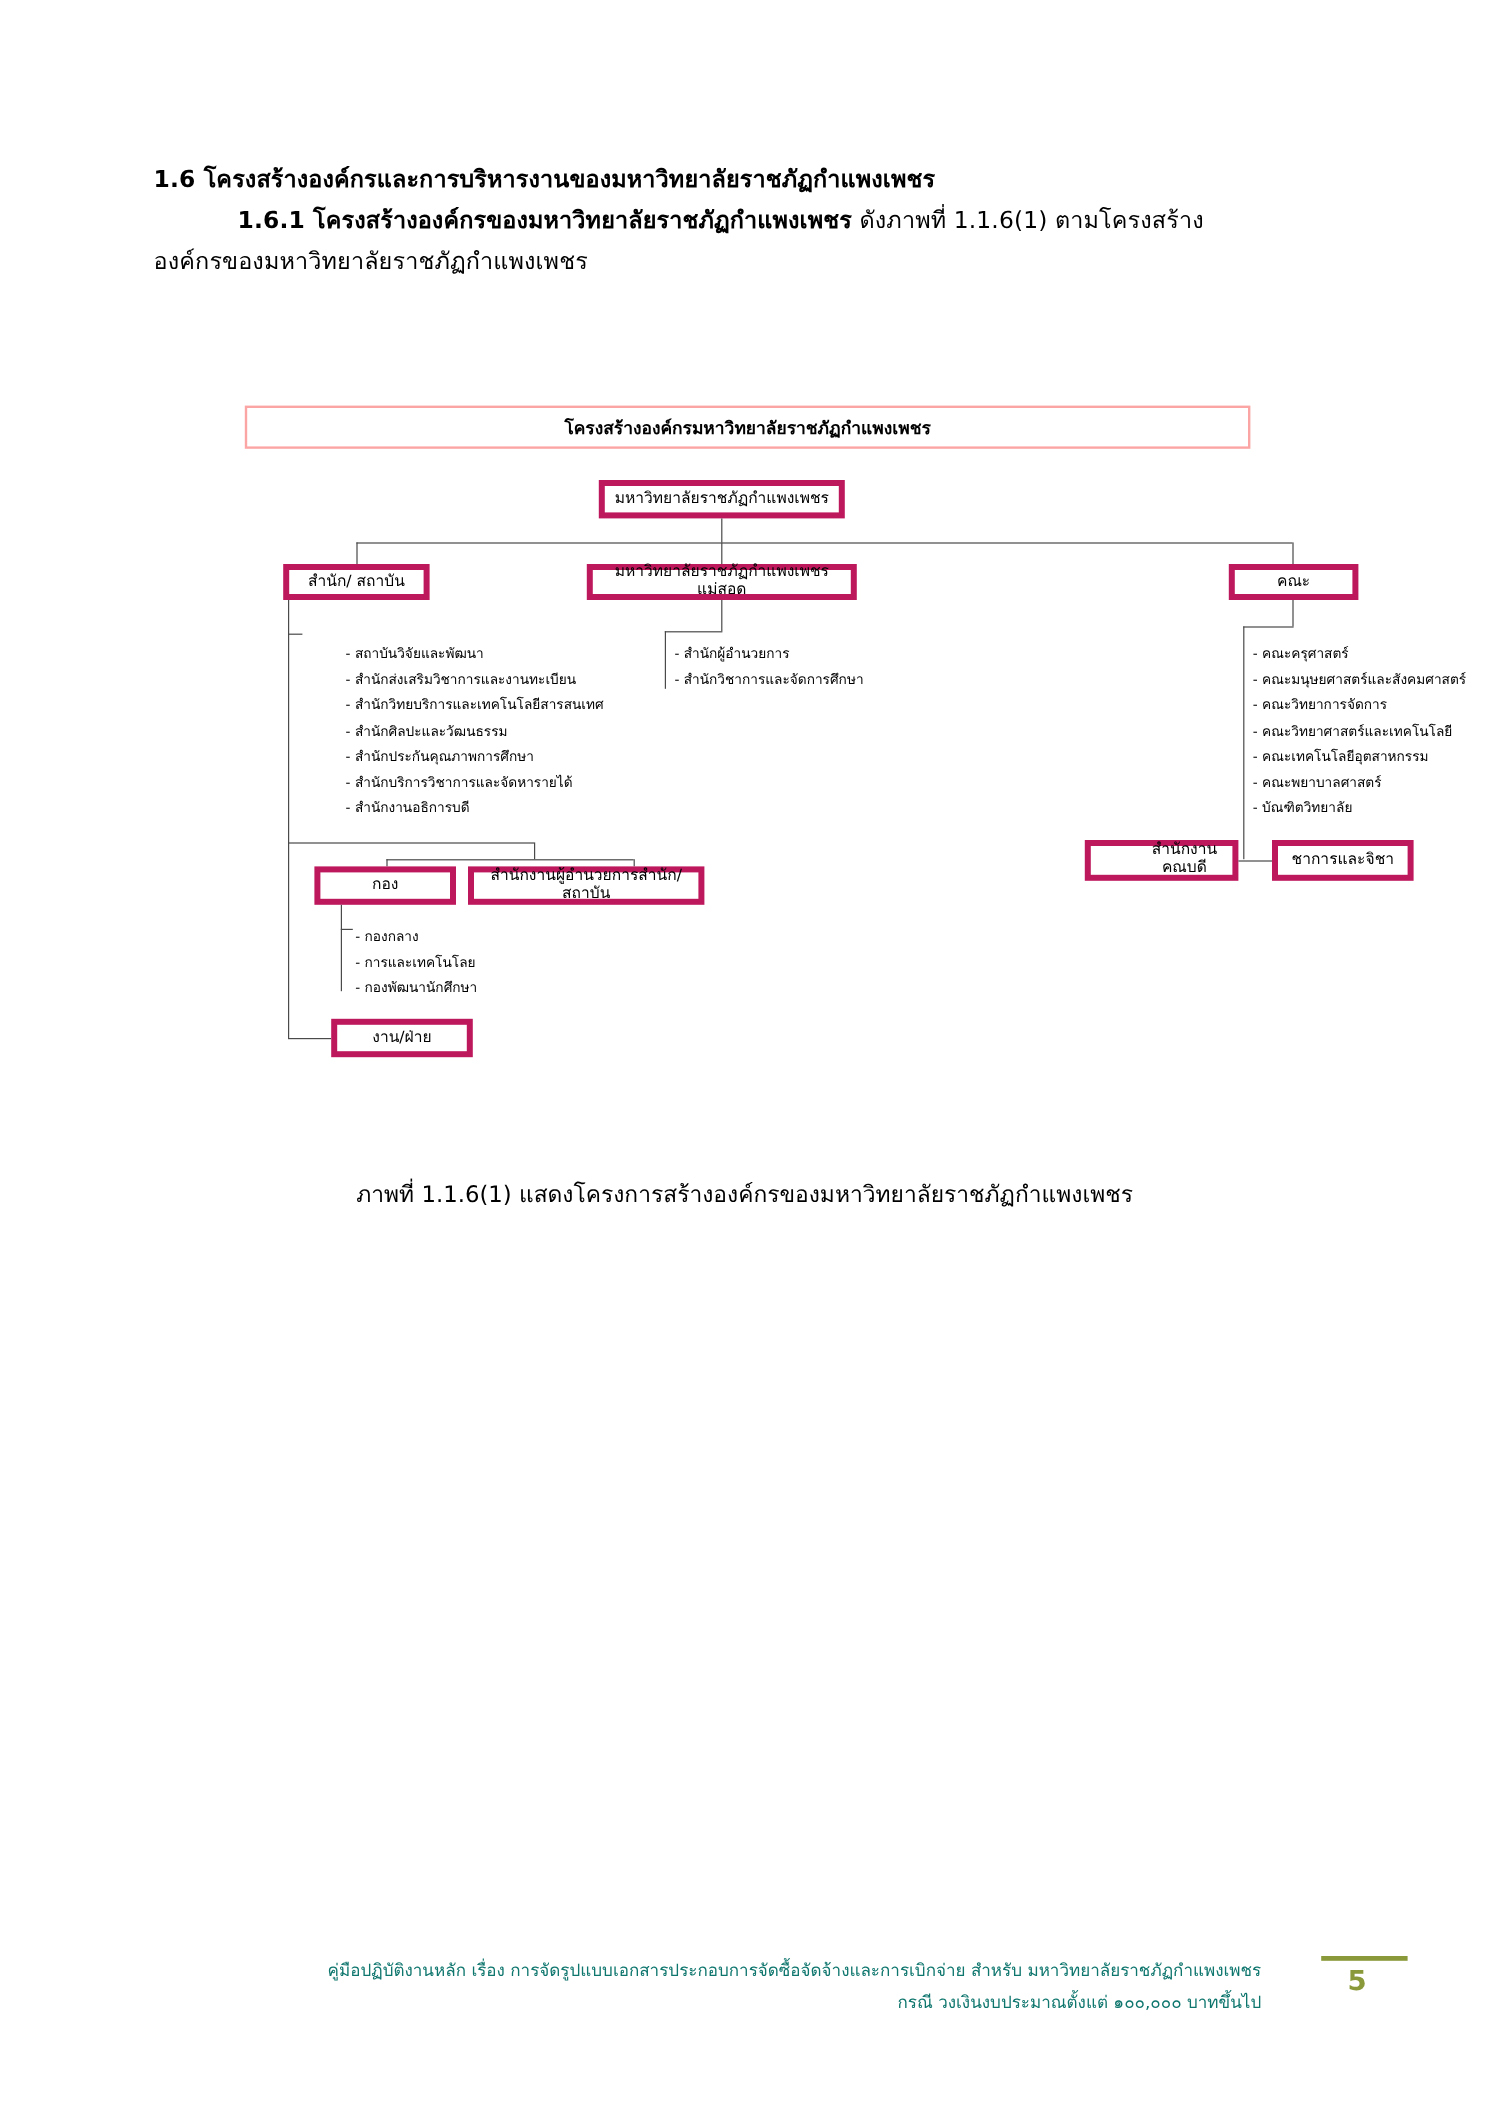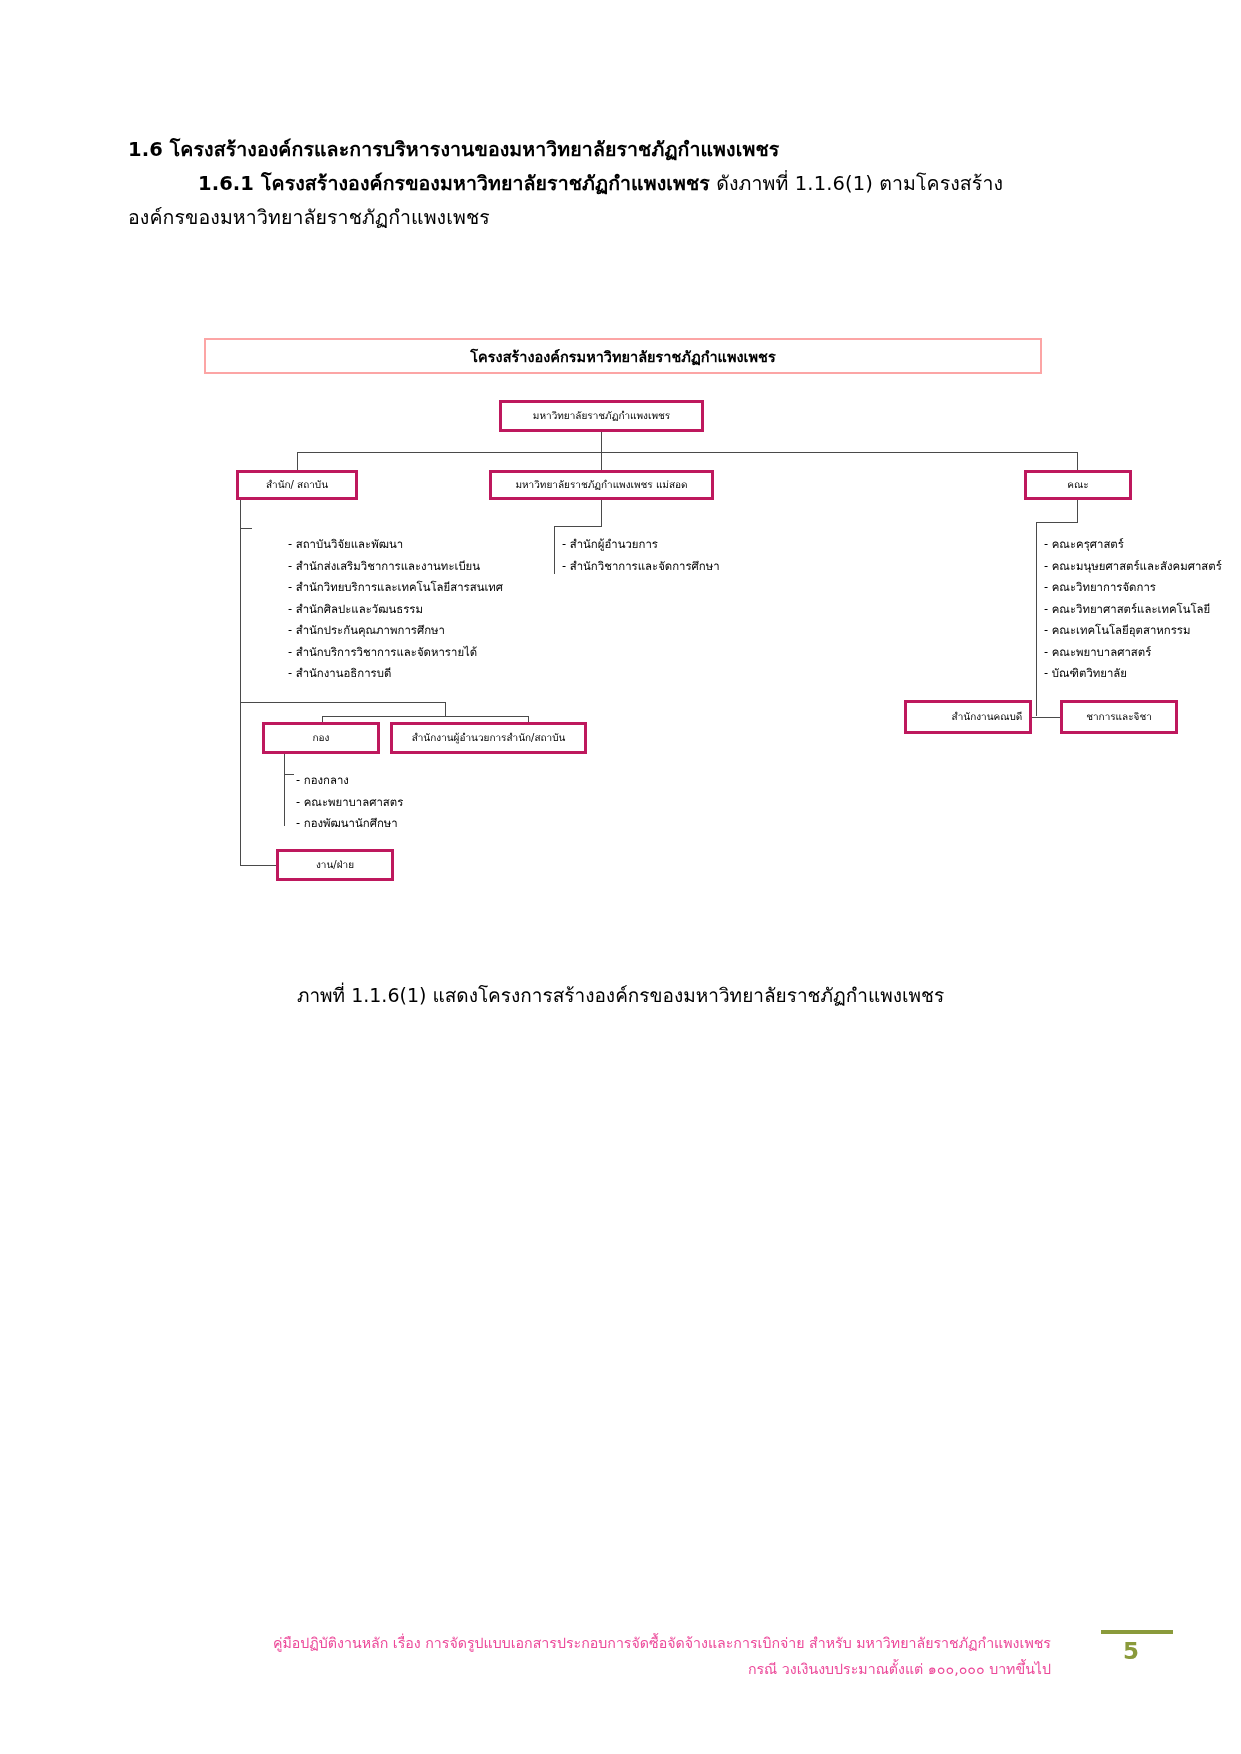--- a/index.html
+++ b/index.html
@@ -62,26 +62,26 @@
   }
   .diagram-title-box span {
     font-size: 14.5px;
     font-weight: bold;
   }
 
   
   .node {
     position: absolute;
     box-sizing: border-box;
-    border: 3px solid #be185d;
+    border: 5px solid #be185d;
     background: #ffffff;
     display: flex;
     align-items: center;
     justify-content: center;
-    font-size: 10px;
+    font-size: 13px;
     text-align: center;
     line-height: 1.15;
     padding: 0 6px;
   }
 
   
   .ln {
     position: absolute;
     background: #4a4a4a;
   }
@@ -114,21 +114,21 @@
     top: 1630px;
     width: 1241px;
     height: 80px;
   }
   .footer-text {
     position: absolute;
     right: 190px;
     top: 0;
     width: 830px;
     text-align: right;
-    color: #ec4899;
+    color: #0f766e;
     font-size: 14.2px;
     line-height: 26px;
   }
   .footer-rule {
     position: absolute;
     right: 68px;
     top: 0px;
     width: 72px;
     height: 4px;
     background: #8a9a3b;
@@ -200,21 +200,21 @@
       <span>กอง</span>
     </div>
     <div class="node" style="left:186px; top:384px; width:197px; height:32px;">
       <span>สำนักงานผู้อำนวยการสำนัก/สถาบัน</span>
     </div>
 
     <div class="ln v" style="left:80px; top:416px; height:72px;"></div>
     <div class="ln h" style="left:80px; top:436px; width:10px;"></div>
     <div class="blist" style="left:92px; top:432px;">
       <div>- กองกลาง</div>
-      <div>- คณะพยาบาลศาสตร</div>
+      <div>- การและเทคโนโลย</div>
       <div>- กองพัฒนานักศึกษา</div>
     </div>
 
     <div class="ln h" style="left:36px; top:527px; width:36px;"></div>
     <div class="node" style="left:72px; top:511px; width:118px; height:32px;">
       <span>งาน/ฝ่าย</span>
     </div>
 
     <div class="node" style="left:285px; top:132px; width:225px; height:30px;">
       <span>มหาวิทยาลัยราชภัฏกำแพงเพชร แม่สอด</span>

